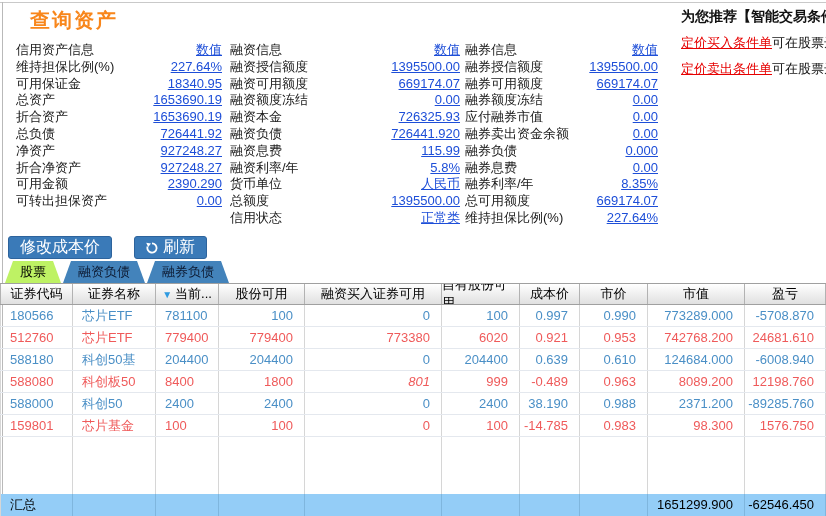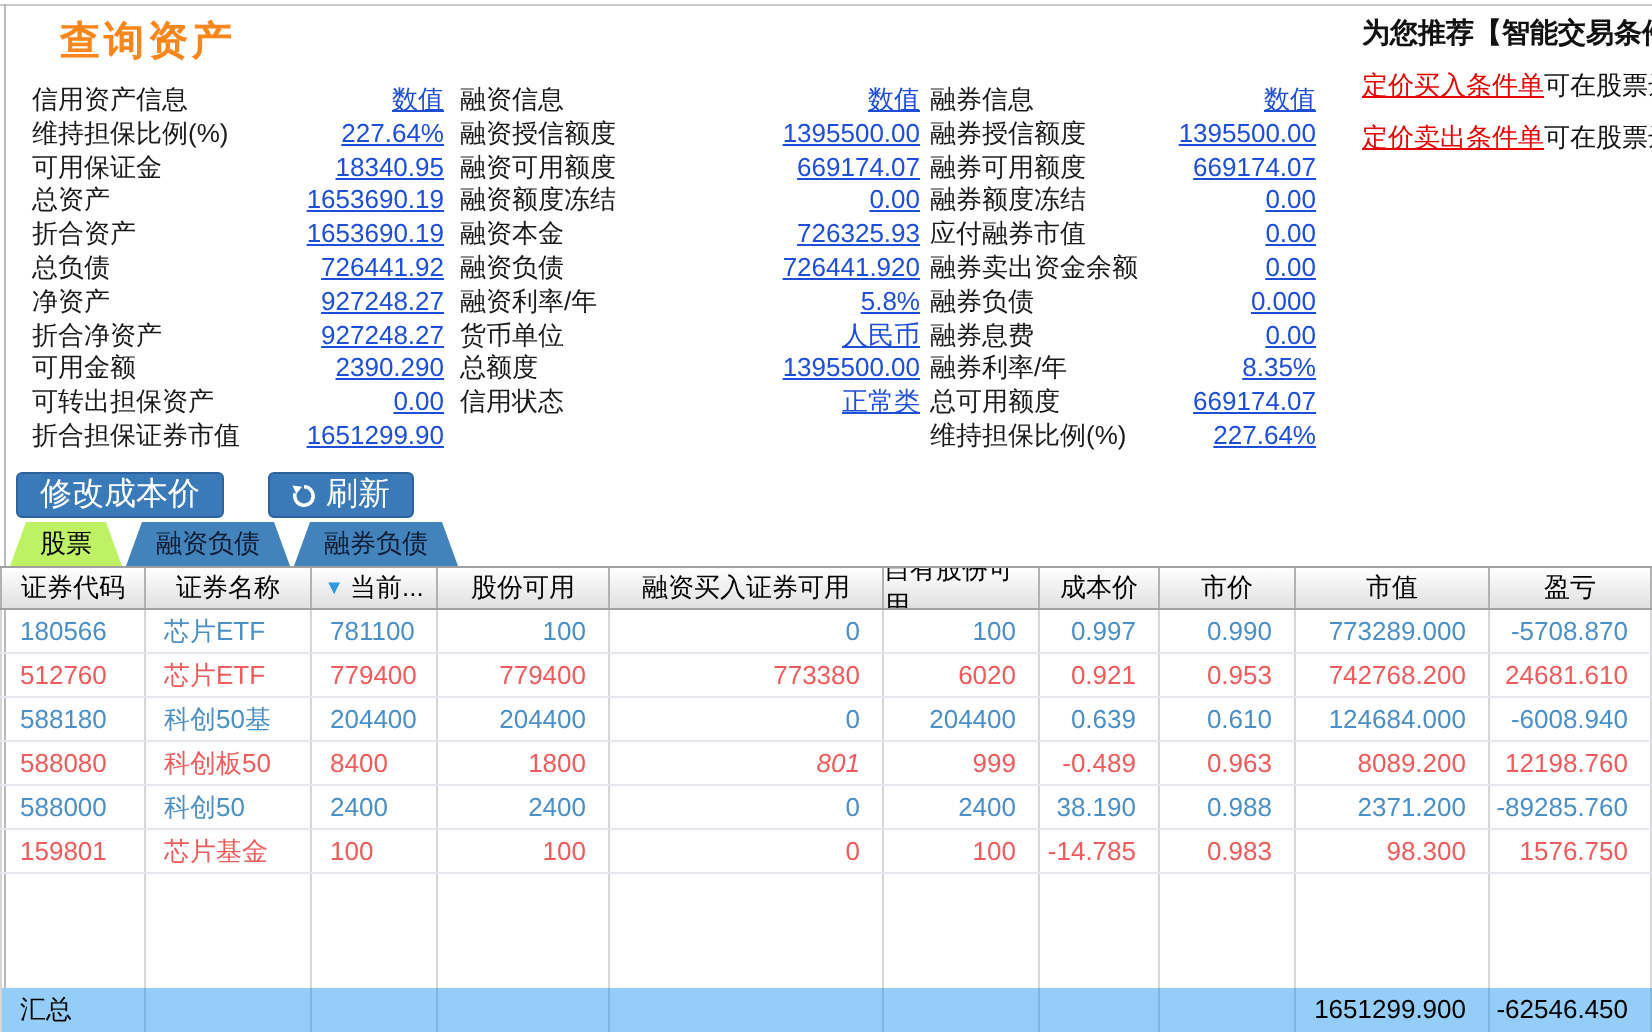--- a/index.html
+++ b/index.html
@@ -106,24 +106,20 @@
           <span class="asset-value">927248.27</span>
         </div>
         <div class="asset-row">
           <span class="asset-label">可用金额</span>
           <span class="asset-value">2390.290</span>
         </div>
         <div class="asset-row">
           <span class="asset-label">可转出担保资产</span>
           <span class="asset-value">0.00</span>
         </div>
-        <div class="asset-row">
-          <span class="asset-label">折合担保证券市值</span>
-          <span class="asset-value">1651299.90</span>
-        </div>
       </div>
       <div class="asset-col" style="left: 230px; width: 230px;">
         <div class="asset-row">
           <span class="asset-label">融资信息</span>
           <span class="asset-value">数值</span>
         </div>
         <div class="asset-row">
           <span class="asset-label">融资授信额度</span>
           <span class="asset-value">1395500.00</span>
         </div>
@@ -135,20 +131,24 @@
           <span class="asset-label">融资额度冻结</span>
           <span class="asset-value">0.00</span>
         </div>
         <div class="asset-row">
           <span class="asset-label">融资本金</span>
           <span class="asset-value">726325.93</span>
         </div>
         <div class="asset-row">
           <span class="asset-label">融资负债</span>
           <span class="asset-value">726441.920</span>
+        </div>
+        <div class="asset-row">
+          <span class="asset-label">融资息费</span>
+          <span class="asset-value">115.99</span>
         </div>
         <div class="asset-row">
           <span class="asset-label">融资利率/年</span>
           <span class="asset-value">5.8%</span>
         </div>
         <div class="asset-row">
           <span class="asset-label">货币单位</span>
           <span class="asset-value">人民币</span>
         </div>
         <div class="asset-row">

